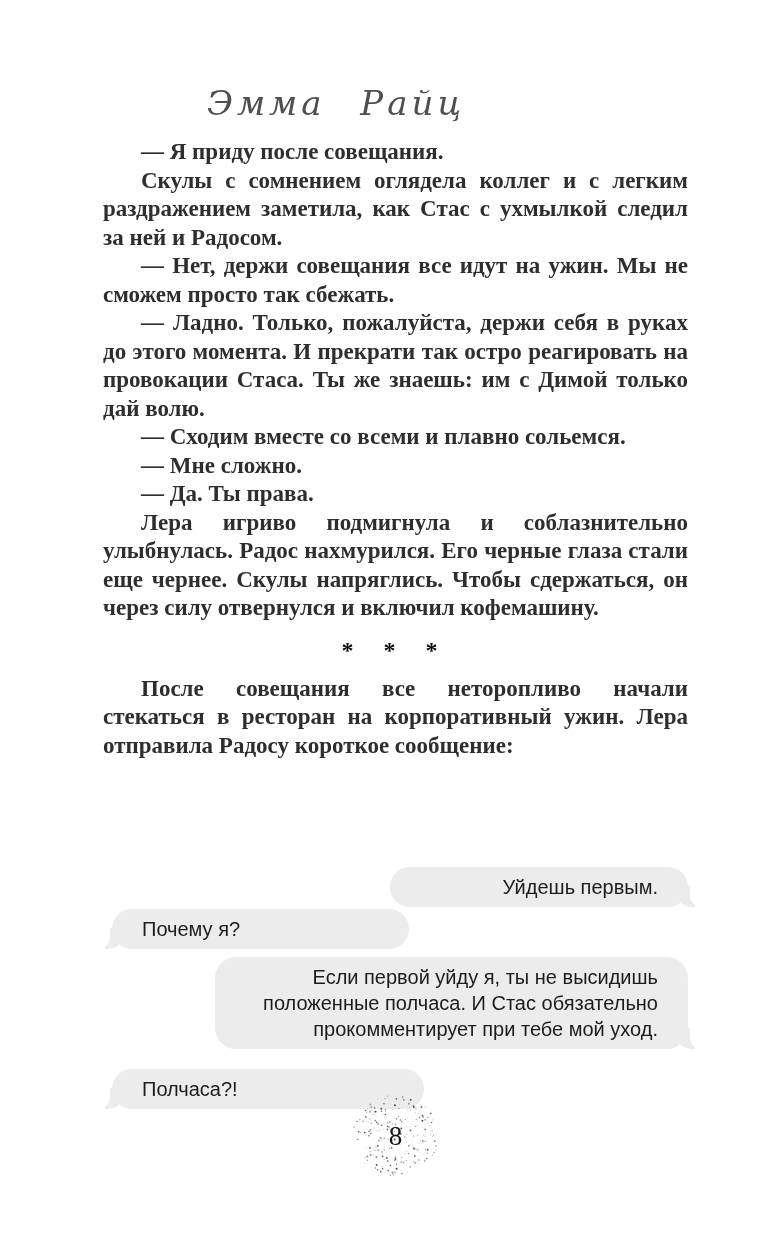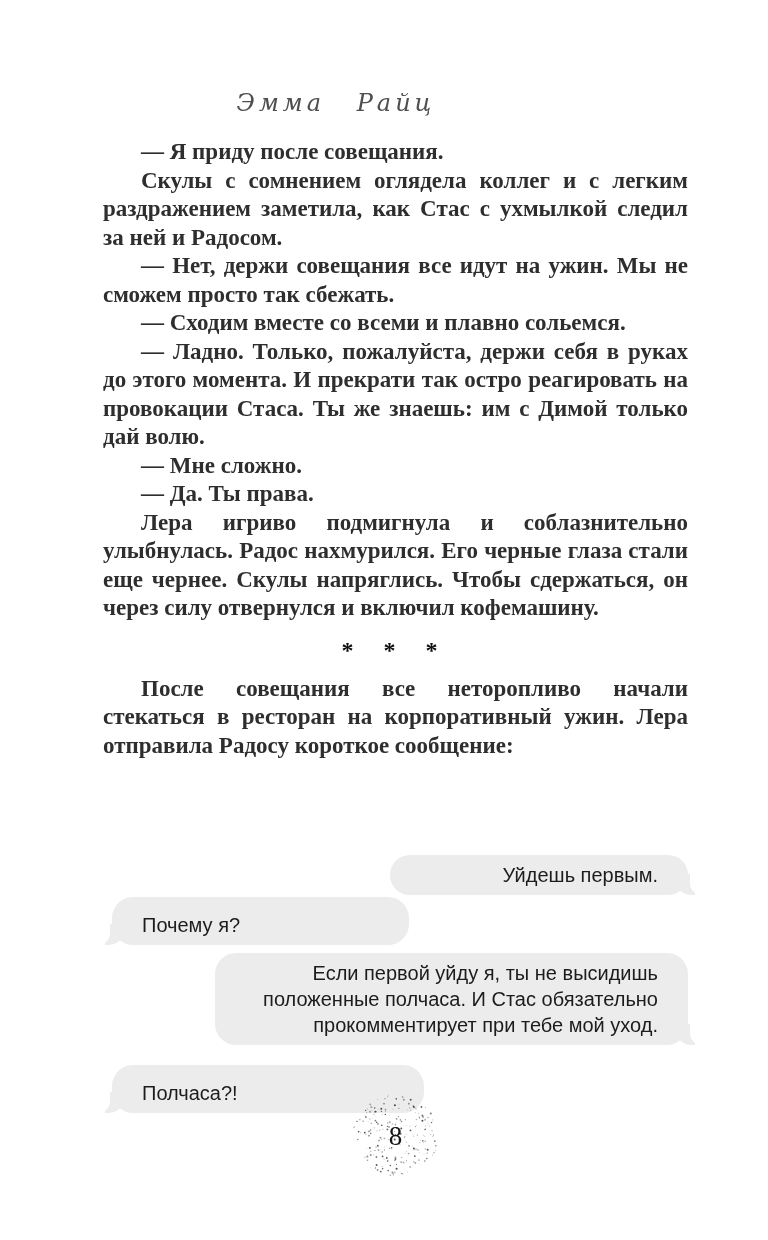--- a/index.html
+++ b/index.html
@@ -12,21 +12,21 @@
     color:#2e2e2e;
   }
   
   .running-header{
     padding-top:82px;
     width:672px;
     text-align:center;
     font-family:"DejaVu Serif","Liberation Serif",serif;
     font-style:italic;
     font-weight:400;
-    font-size:24px;
+    font-size:34px;
     line-height:42px;
     letter-spacing:4px;
     word-spacing:20px;
     color:#4f4f4f;
   }
   
   .body-text{
     position:absolute;
     left:103px;top:138px;
     width:585px;
@@ -63,33 +63,33 @@
     color:#1c1c1c;
   }
   .bubble{
     position:relative;
     box-sizing:border-box;
     background:#ececec;
     border-radius:21px;
     padding:7px 30px 7px 24px;
   }
   .bubble.out{margin-left:auto;text-align:right;}
-  .bubble.in{margin-left:9px;text-align:left;padding:15px 24px 7px 30px;}
+  .bubble.in{margin-left:9px;text-align:left;padding:7px 24px 7px 30px;}
   
   .bubble::before{
     content:"";position:absolute;bottom:0;height:21px;width:19px;background:#ececec;z-index:0;
   }
   .bubble::after{
     content:"";position:absolute;bottom:0;height:21px;width:13px;background:#fff;z-index:1;
   }
   .bubble.in::before{left:-7px;border-bottom-right-radius:16px 14px;}
   .bubble.in::after{left:-15px;border-bottom-right-radius:12px;}
   .bubble.out::before{right:-7px;border-bottom-left-radius:16px 14px;}
   .bubble.out::after{right:-15px;border-bottom-left-radius:12px;}
-  .b1{width:298px;margin-top:0;}
+  .b1{width:298px;margin-top:12px;}
   .b2{width:297px;margin-top:2px;}
   .b3{width:473px;margin-top:8px;}
   .b4{width:312px;margin-top:20px;}
   
   .page-footer{
     position:absolute;
     left:103px;top:1091px;
     width:585px;
     display:flex;justify-content:center;
   }
@@ -106,22 +106,22 @@
 <body>
 
 <div class="page">
 
   <div class="running-header">Эмма Райц</div>
 
   <div class="body-text">
     <p>— Я приду после совещания.</p>
     <p>Скулы с сомнением оглядела коллег и с легким раздражением заметила, как Стас с ухмылкой следил за ней и Радосом.</p>
     <p>— Нет, держи совещания все идут на ужин. Мы не сможем просто так сбежать.</p>
+    <p>— Ладно. Только, пожалуйста, держи себя в руках до этого момента. И прекрати так остро реагировать на провокации Стаса. Ты же знаешь: им с Димой только дай волю.</p>
     <p>— Сходим вместе со всеми и плавно сольемся.</p>
-    <p>— Ладно. Только, пожалуйста, держи себя в руках до этого момента. И прекрати так остро реагировать на провокации Стаса. Ты же знаешь: им с Димой только дай волю.</p>
     <p>— Мне сложно.</p>
     <p>— Да. Ты права.</p>
     <p>Лера игриво подмигнула и соблазнительно улыбнулась. Радос нахмурился. Его черные глаза стали еще чернее. Скулы напряглись. Чтобы сдержаться, он через силу отвернулся и включил кофемашину.</p>
     <div class="section-divider">* * *</div>
     <p>После совещания все неторопливо начали стекаться в ресторан на корпоративный ужин. Лера отправила Радосу короткое сообщение:</p>
   </div>
 
   <div class="chat">
     <div class="bubble out b1">Уйдешь первым.</div>
     <div class="bubble in b2">Почему я?</div>

